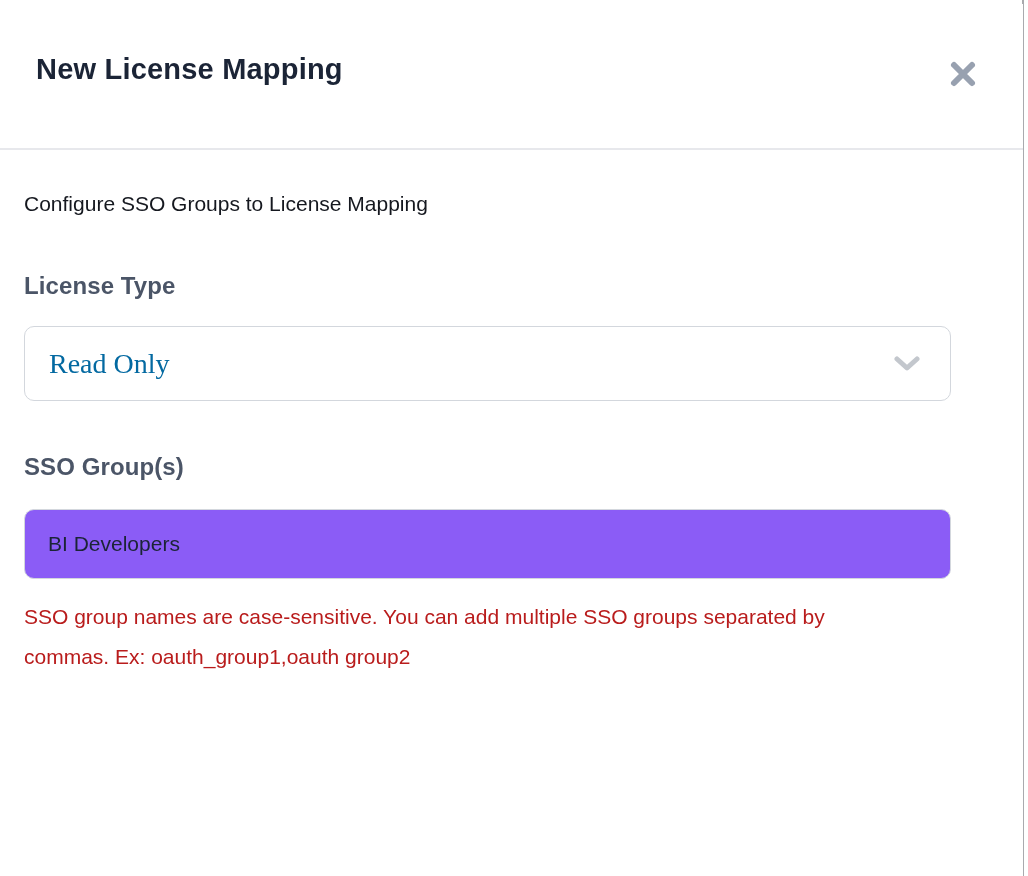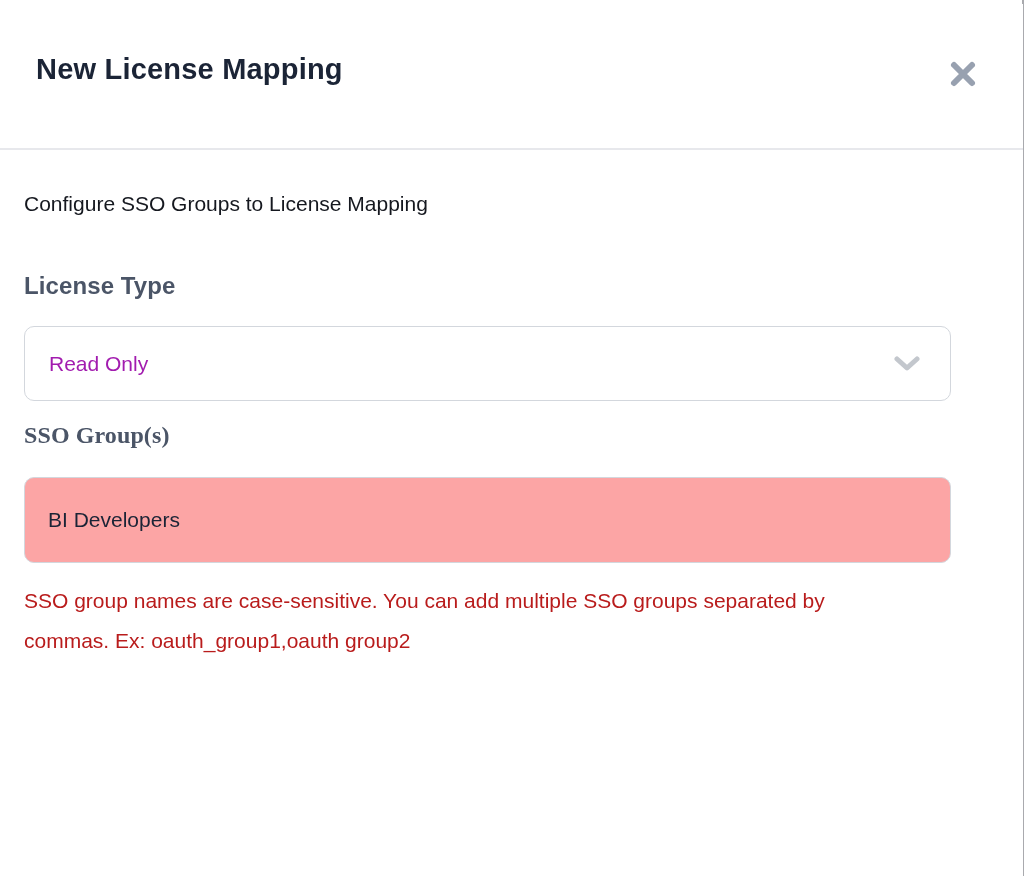--- a/index.html
+++ b/index.html
@@ -48,40 +48,40 @@
   .modal-body { padding: 40px 46px 0 24px; }
 
   .description {
     font-size: 21px; color: #15181f; line-height: 28px; font-weight: 400;
   }
   .field-label {
     font-size: 24px; font-weight: 700; color: #4b5567;
     line-height: 24px; letter-spacing: 0.1px;
   }
   .label-license { margin-top: 56px; }
-  .label-sso { margin-top: 22px; font-family: Liberation Serif, serif; }
+  .label-sso { margin-top: 54px; }
 
   .select-box {
     margin-top: 28px; position: relative;
     width: 927px; height: 75px;
     background: #ffffff;
     border: 1.5px solid #d3d7dd; border-radius: 10px;
     display: flex; align-items: center;
     padding: 0 24px; cursor: pointer;
   }
-  .select-value { font-size: 21px; color: #a21caf; }
+  .select-value { font-size: 28px; color: #0369a1; font-family: Liberation Serif, serif; }
   .chevron {
     position: absolute; right: 30px; top: 50%; transform: translateY(-50%);
     width: 26px; height: 16px; pointer-events: none;
   }
 
   .text-input {
     margin-top: 30px;
-    width: 927px; height: 86px;
-    background: #fca5a5;
+    width: 927px; height: 70px;
+    background: #8b5cf6;
     border: 1.5px solid #d3d7dd; border-radius: 10px;
     padding: 0 23px;
     font-family: "Liberation Sans", "DejaVu Sans", sans-serif;
     font-size: 21px; color: #1b2436;
     outline: none; display: block;
   }
 
   .help-text {
     margin-top: 18px; max-width: 850px;
     font-size: 21px; line-height: 40px; color: #b91c1c;

